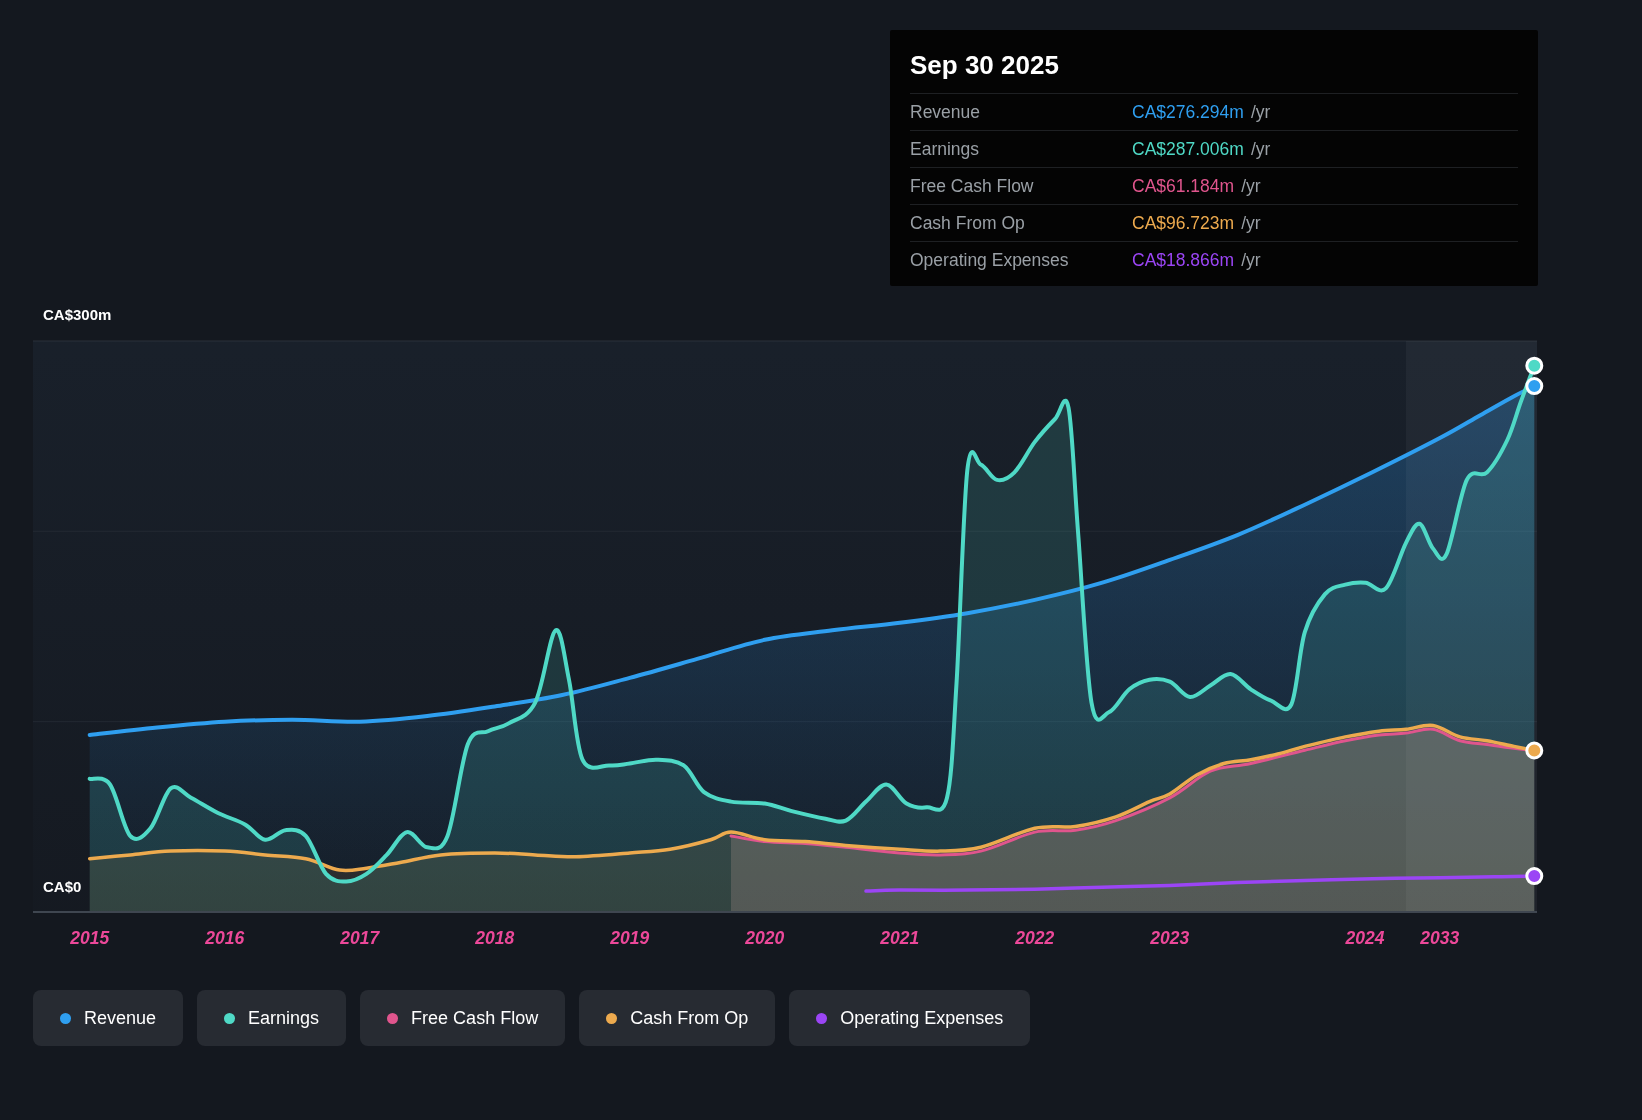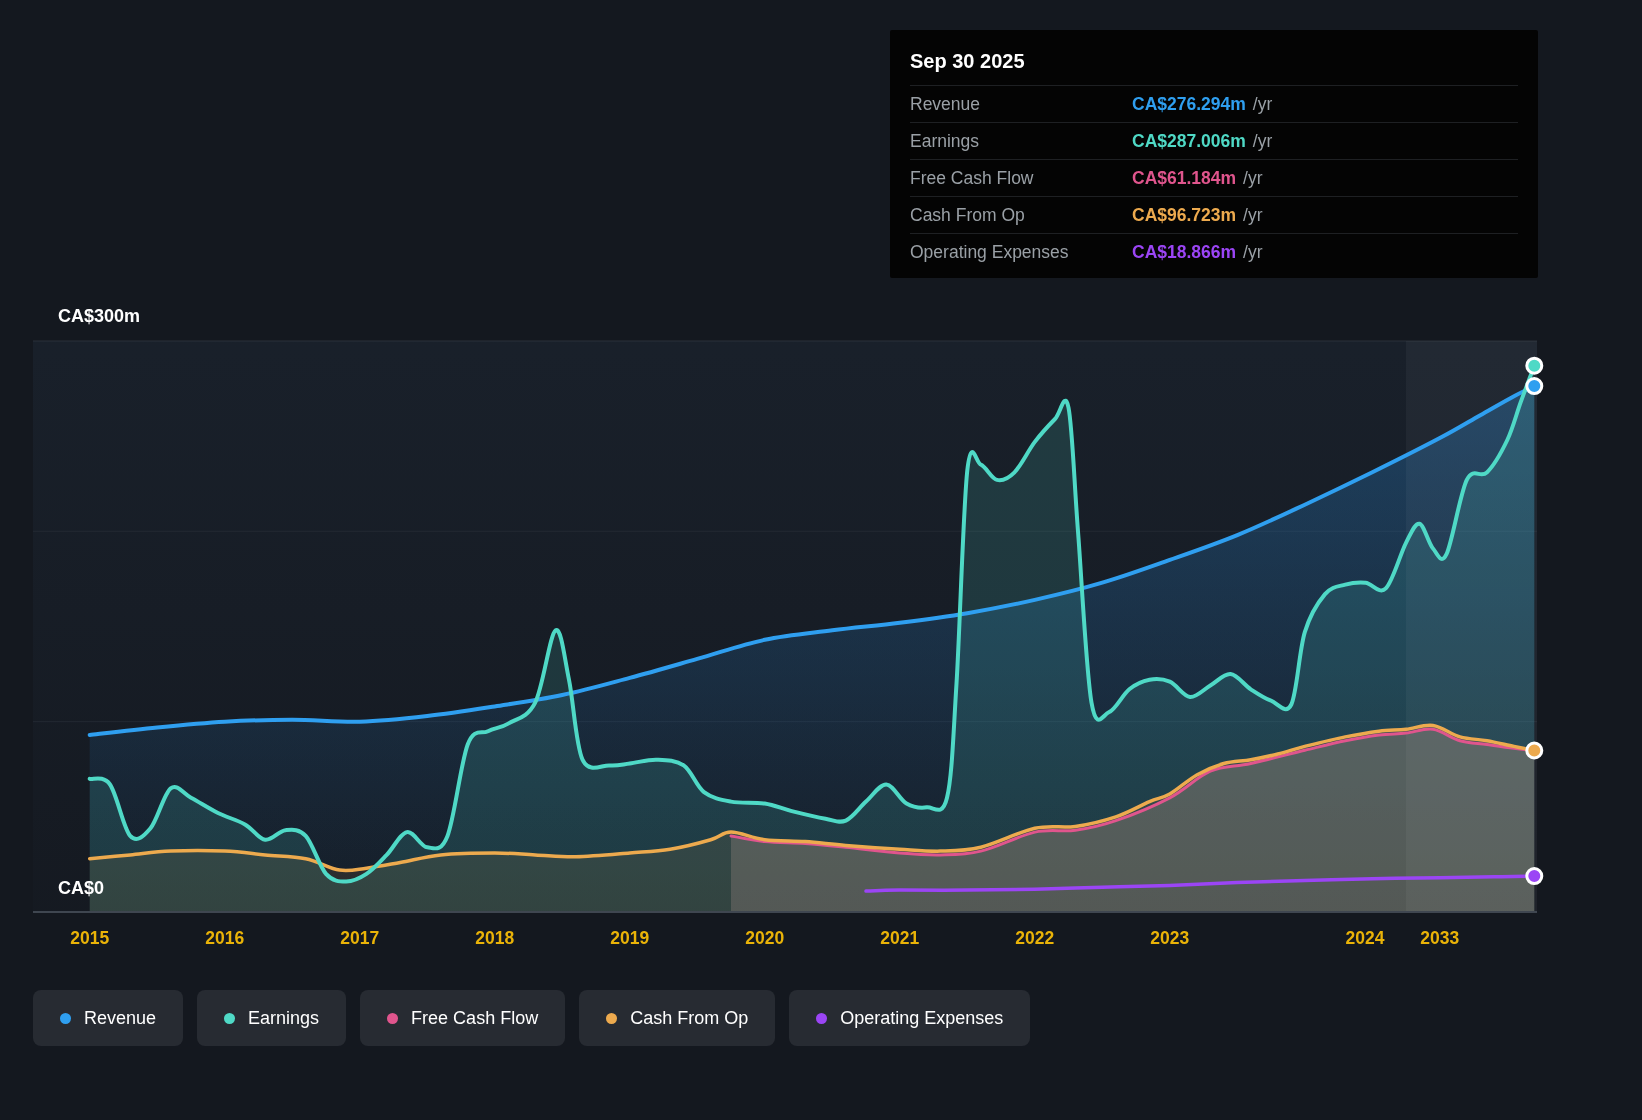--- a/index.html
+++ b/index.html
@@ -5,32 +5,32 @@
   html,body{margin:0;padding:0;background:#14181f;}
   .page{
     position:relative;width:1642px;height:1120px;background:#14181f;
     font-family:"Liberation Sans",sans-serif;overflow:hidden;
   }
   
   .tooltip{
     position:absolute;left:890px;top:30px;width:648px;box-sizing:border-box;
     background:#040404;padding:10px 20px 8px;border-radius:2px;z-index:5;
   }
-  .tt-title{font-size:20px;font-weight:bold;color:#ffffff;padding:10px 0 12px;}
+  .tt-title{font-size:26px;font-weight:bold;color:#ffffff;padding:10px 0 12px;}
   .tt-row{display:flex;align-items:center;padding:6px 0;border-top:1px solid #1e2023;font-size:17.5px;line-height:24px;}
   .tt-row.no-border{border-top:none;padding-top:0;}
   .tt-label{width:222px;color:#9aa0a6;flex:none;}
-  .tt-value{font-weight:bold;text-align:center;}
+  .tt-value{font-weight:normal;text-align:center;}
   .tt-suffix{color:#9aa0a6;margin-left:7px;font-weight:normal;}
   
-  .ylabel{position:absolute;left:43px;color:#ffffff;font-weight:bold;font-size:18px;z-index:2;margin-left:15px;}
+  .ylabel{position:absolute;left:43px;color:#ffffff;font-weight:bold;font-size:15px;z-index:2;}
   .ylabel.top{top:306px;}
   .ylabel.bottom{top:878px;}
   #xticks{position:absolute;left:0;top:928px;width:100%;height:30px;z-index:2;}
-  #xticks .xtick{position:absolute;width:80px;text-align:center;font-size:17.5px;font-weight:600;color:#eab308;}
+  #xticks .xtick{position:absolute;width:80px;text-align:center;font-size:17.5px;font-weight:600;color:#ec4899;font-style:italic;}
   
   #chart{position:absolute;left:0;top:0;width:1642px;height:1120px;z-index:1;display:block;}
   
   .legend{position:absolute;left:33px;top:990px;display:flex;gap:14px;z-index:2;}
   .legend-item{
     display:flex;align-items:center;gap:13px;background:#272b32;border-radius:8px;
     height:56px;padding:0 27px;color:#ffffff;font-size:18px;cursor:pointer;white-space:nowrap;
   }
   .dot{width:11px;height:11px;border-radius:50%;flex:none;}
 </style>

